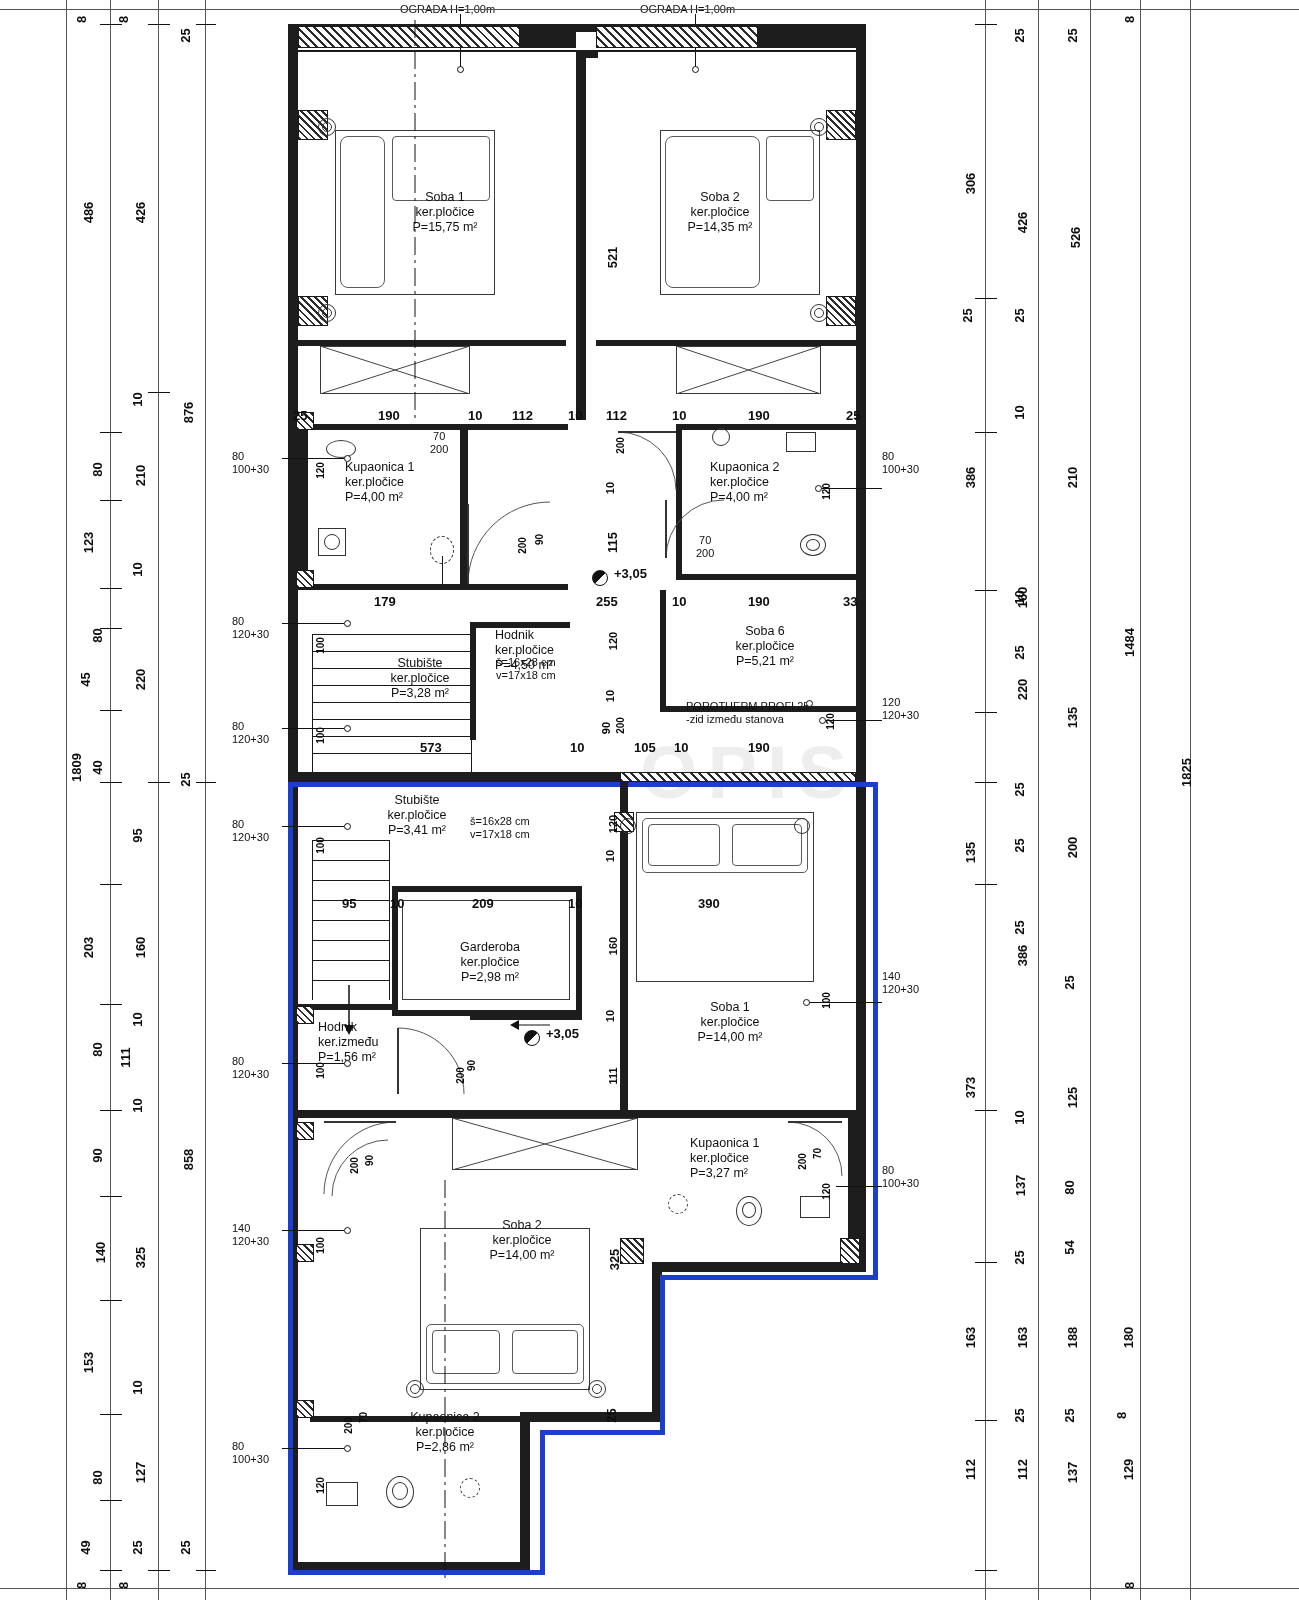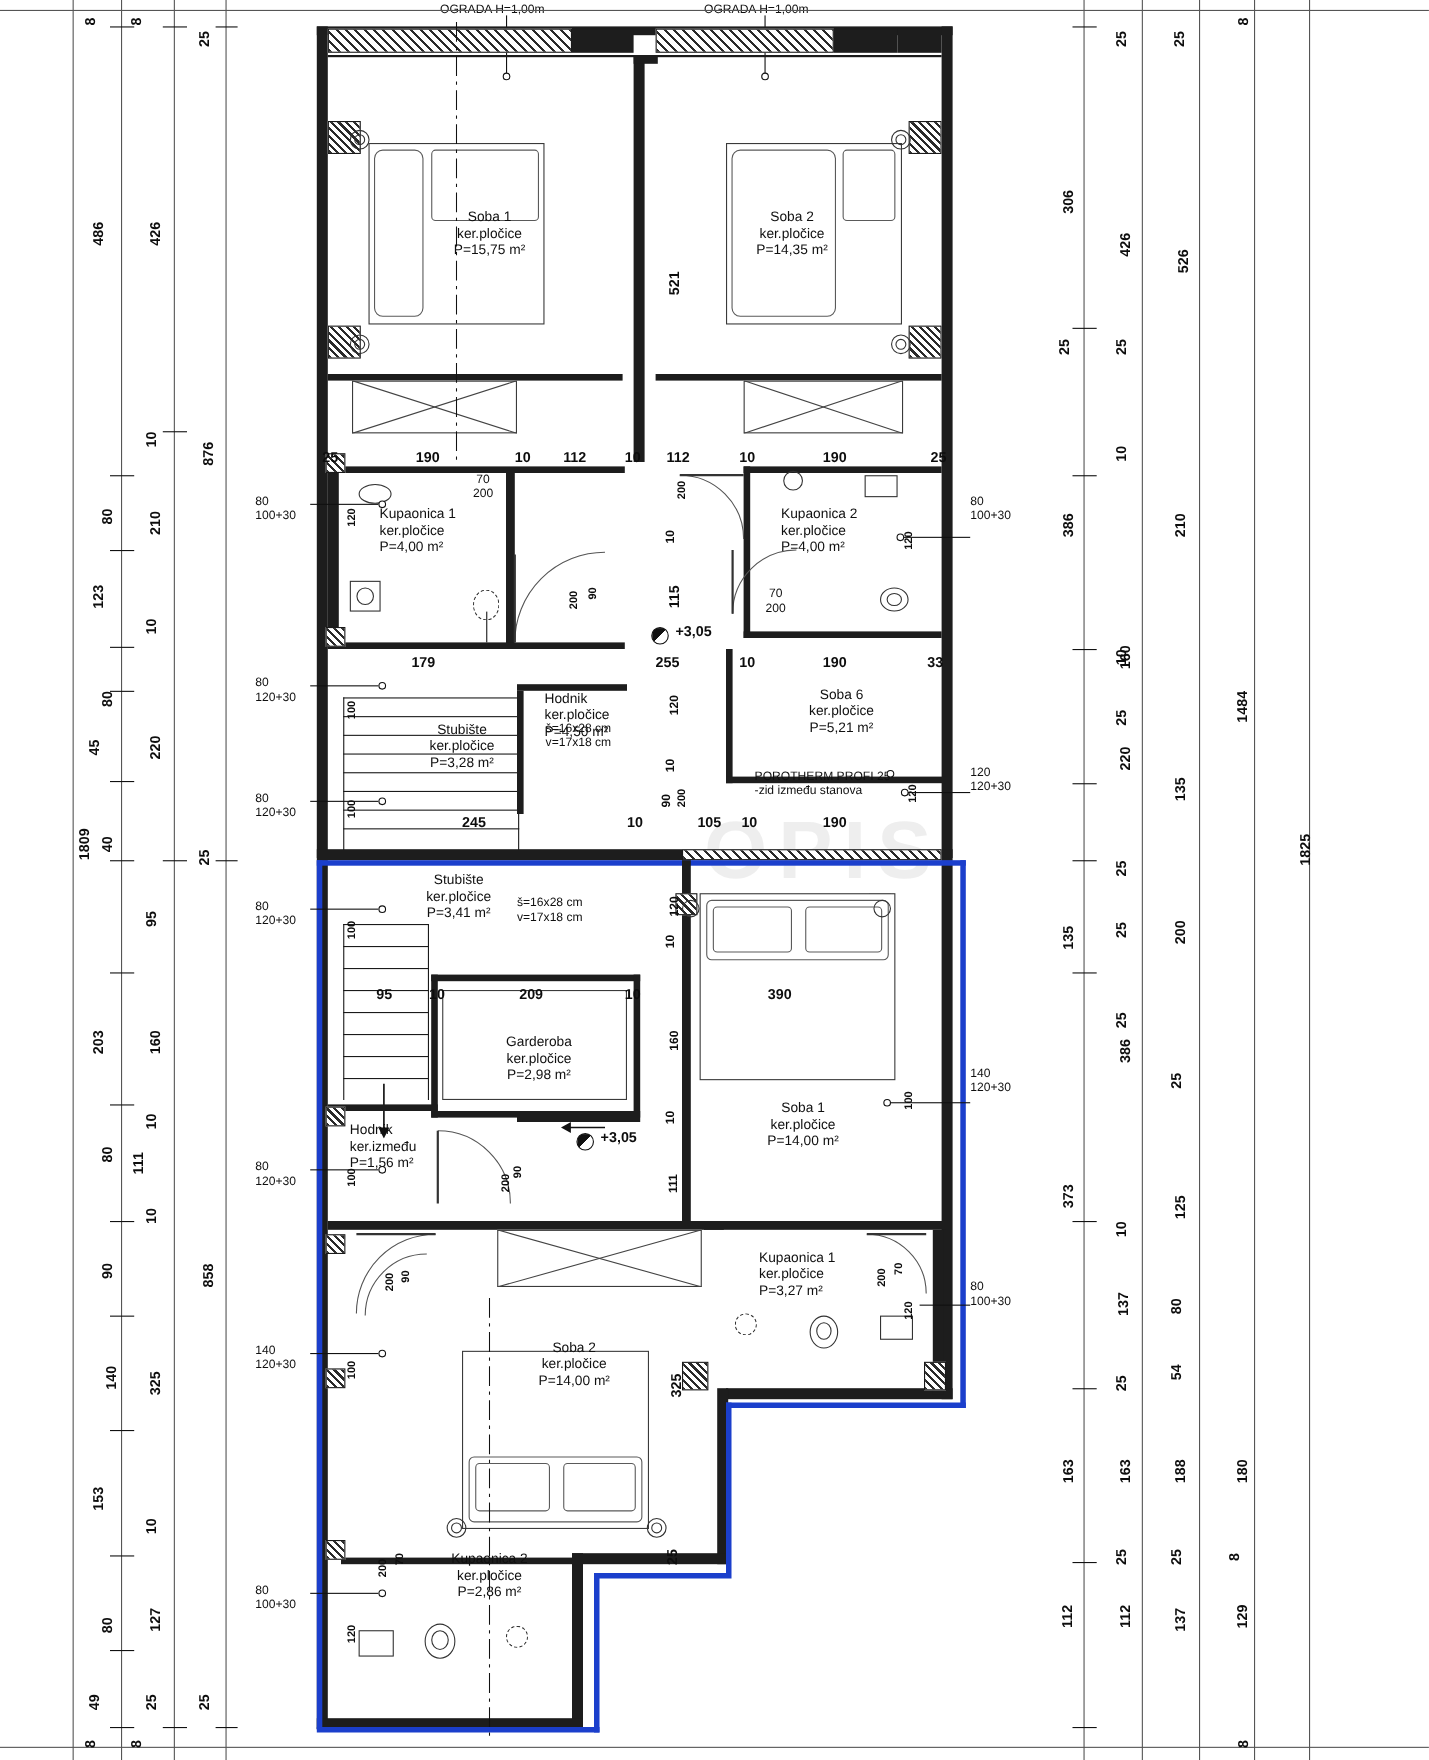--- a/index.html
+++ b/index.html
@@ -559,21 +559,21 @@
   <div class="dim-txt" style="left:748px; top:408px;">190</div>
   <div class="dim-txt" style="left:293px; top:408px;">25</div>
   <div class="dim-txt" style="left:846px; top:408px;">25</div>
 
   <div class="dim-txt" style="left:374px; top:594px;">179</div>
   <div class="dim-txt" style="left:548px; top:594px;margin-left:48px;">255</div>
   <div class="dim-txt" style="left:672px; top:594px;">10</div>
   <div class="dim-txt" style="left:748px; top:594px;">190</div>
   <div class="dim-txt" style="left:843px; top:594px;">33</div>
 
-  <div class="dim-txt" style="left:420px; top:740px;">245</div>
+  <div class="dim-txt" style="left:420px; top:740px;">573</div>
   <div class="dim-txt" style="left:570px; top:740px;">10</div>
   <div class="dim-txt" style="left:634px; top:740px;">105</div>
   <div class="dim-txt" style="left:674px; top:740px;">10</div>
   <div class="dim-txt" style="left:748px; top:740px;">190</div>
 
   <div class="dim-txt" style="left:342px; top:896px;">95</div>
   <div class="dim-txt" style="left:390px; top:896px;">10</div>
   <div class="dim-txt" style="left:472px; top:896px;">209</div>
   <div class="dim-txt" style="left:568px; top:896px;">10</div>
   <div class="dim-txt" style="left:698px; top:896px;">390</div>

